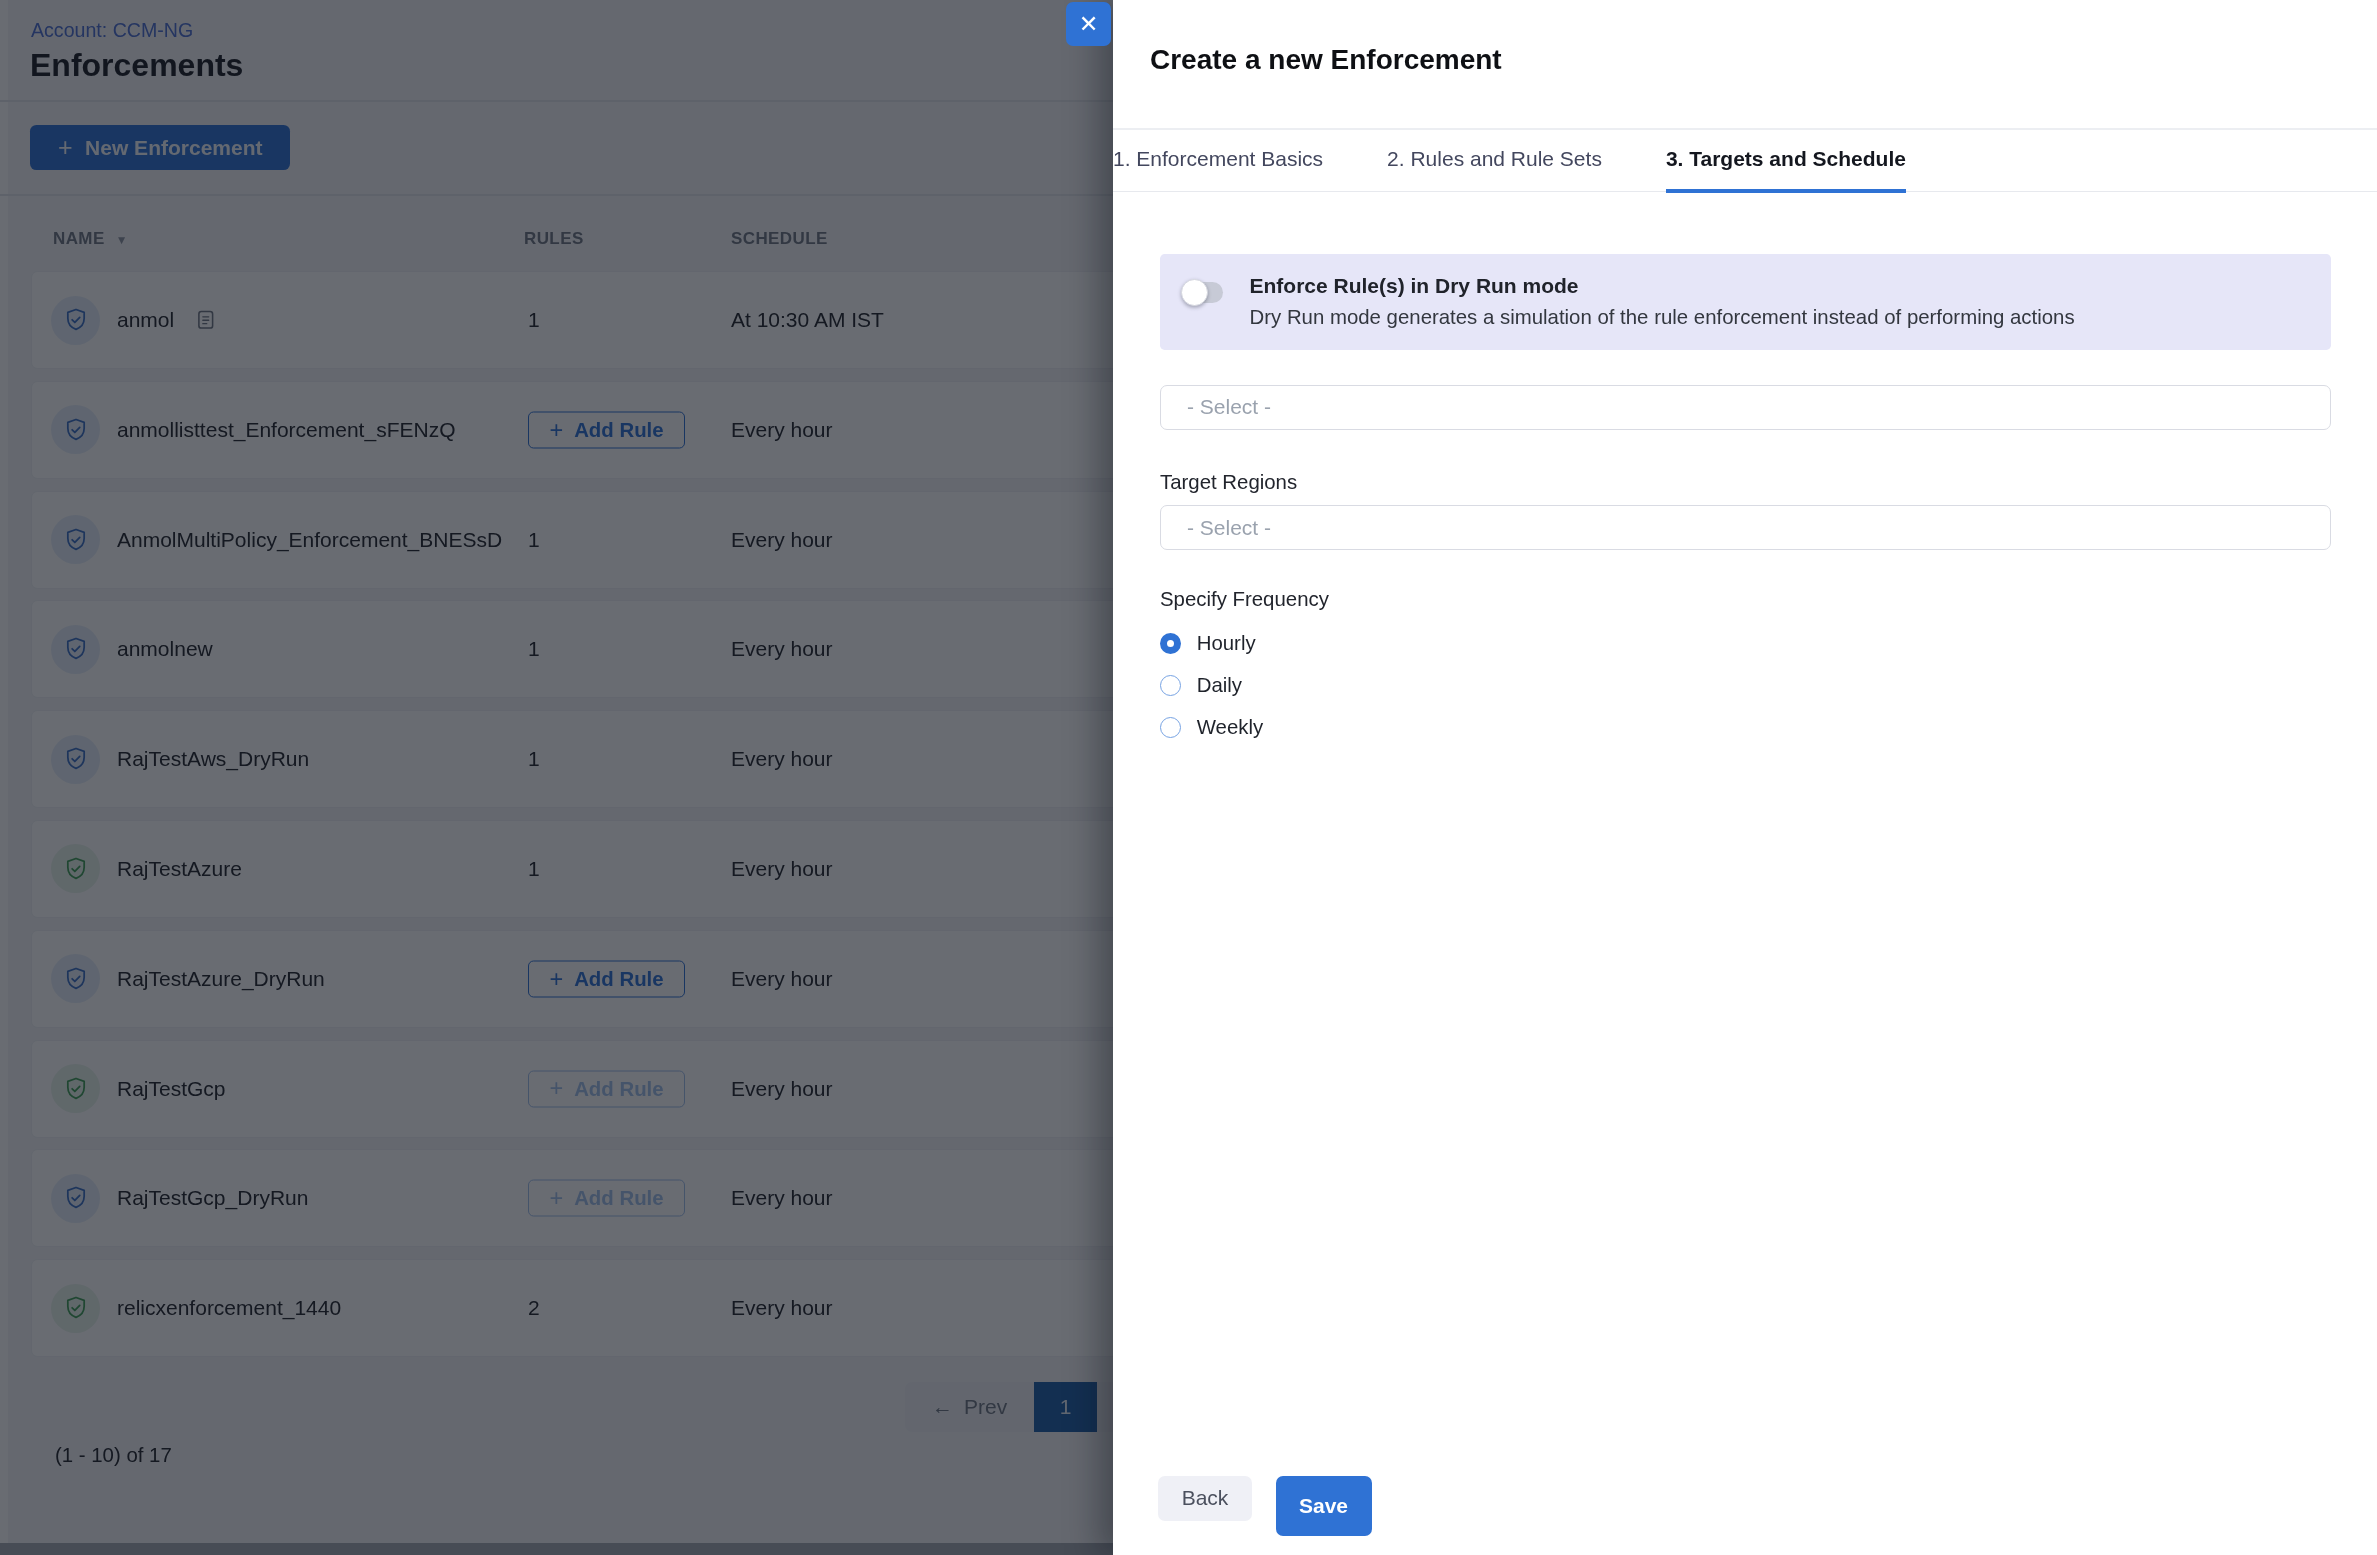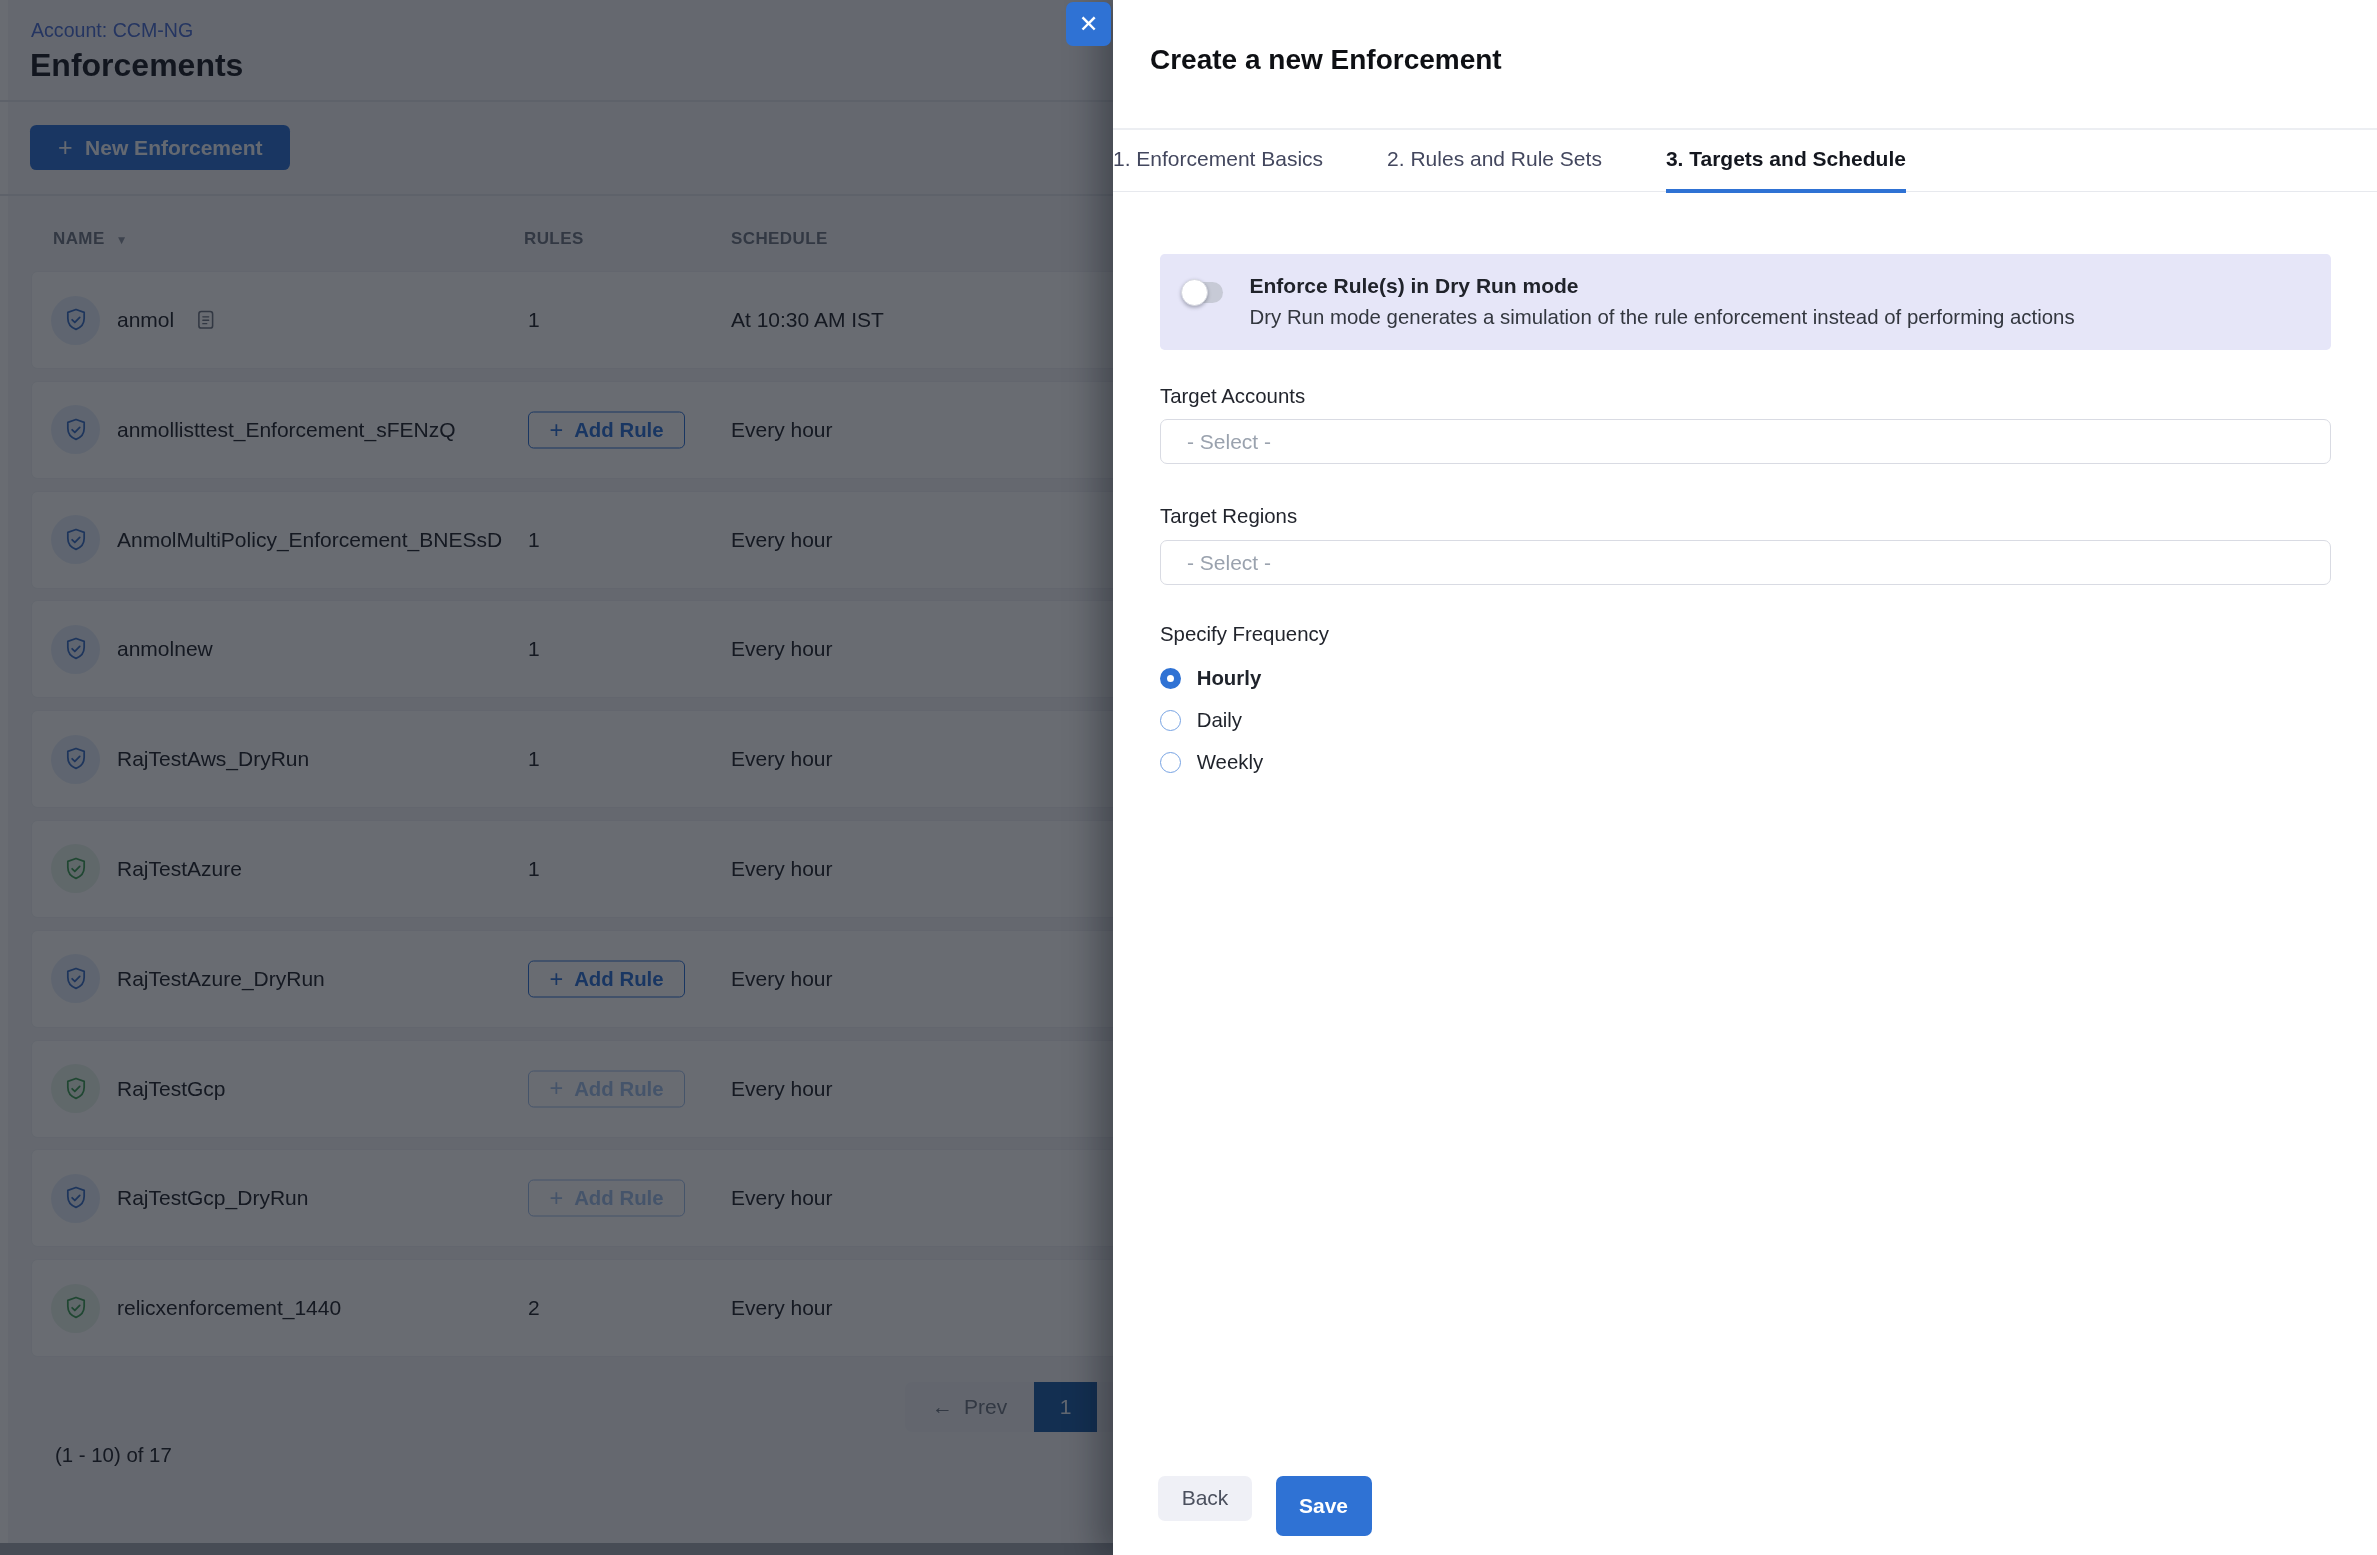--- a/index.html
+++ b/index.html
@@ -92,21 +92,21 @@
                 display:flex; align-items:center; padding:0 26px; cursor:pointer; }
   .select-placeholder { font-size:21px; color:#9aa2ae; }
 
   .freq-label { margin-top:38px; font-size:20.4px; color:#22252d; }
   .radio-row { height:42px; display:flex; align-items:center; gap:15.7px; cursor:pointer; }
   .radio-row:first-of-type { margin-top:11px; }
   .radio { width:21px; height:21px; border-radius:50%; background:#fff; flex:none; }
   .radio.on { border:7px solid var(--primary); }
   .radio.off { border:1.6px solid #77a3e3; }
   .radio-label { font-size:20.4px; color:#1f232b; }
-  .radio-row.selected .radio-label { font-weight:700; }
+  .radio-row.selected .radio-label { font-weight:400; }
 
   .drawer-footer { position:absolute; left:45px; bottom:20.4px; display:flex; gap:23.5px; }
   .btn-back { min-width:94px; height:45px; padding:0 23.5px; background:#eff0f6; color:#4b505e;
               border:none; border-radius:7px; font-size:21px; font-weight:400; cursor:pointer; font-family:inherit; }
   .btn-save { min-width:96px; height:60px; padding:0 23.5px; background:var(--primary); color:#fff;
               border:none; border-radius:7px; font-size:21px; font-weight:700; cursor:pointer; font-family:inherit; }
 </style>
 </head>
 <body>
 
@@ -326,21 +326,20 @@
         <div class="toggle">
           <div class="knob"></div>
         </div>
         <div class="dryrun-text">
           <div class="dryrun-title">Enforce Rule(s) in Dry Run mode</div>
           <div class="dryrun-desc">Dry Run mode generates a simulation of the rule enforcement instead of performing actions</div>
         </div>
       </div>
 
       <div class="field">
-        <div class="field-label">Target Accounts</div>
         <div class="select-box">
           <span class="select-placeholder">- Select -</span>
         </div>
       </div>
 
       <div class="field">
         <div class="field-label">Target Regions</div>
         <div class="select-box">
           <span class="select-placeholder">- Select -</span>
         </div>

